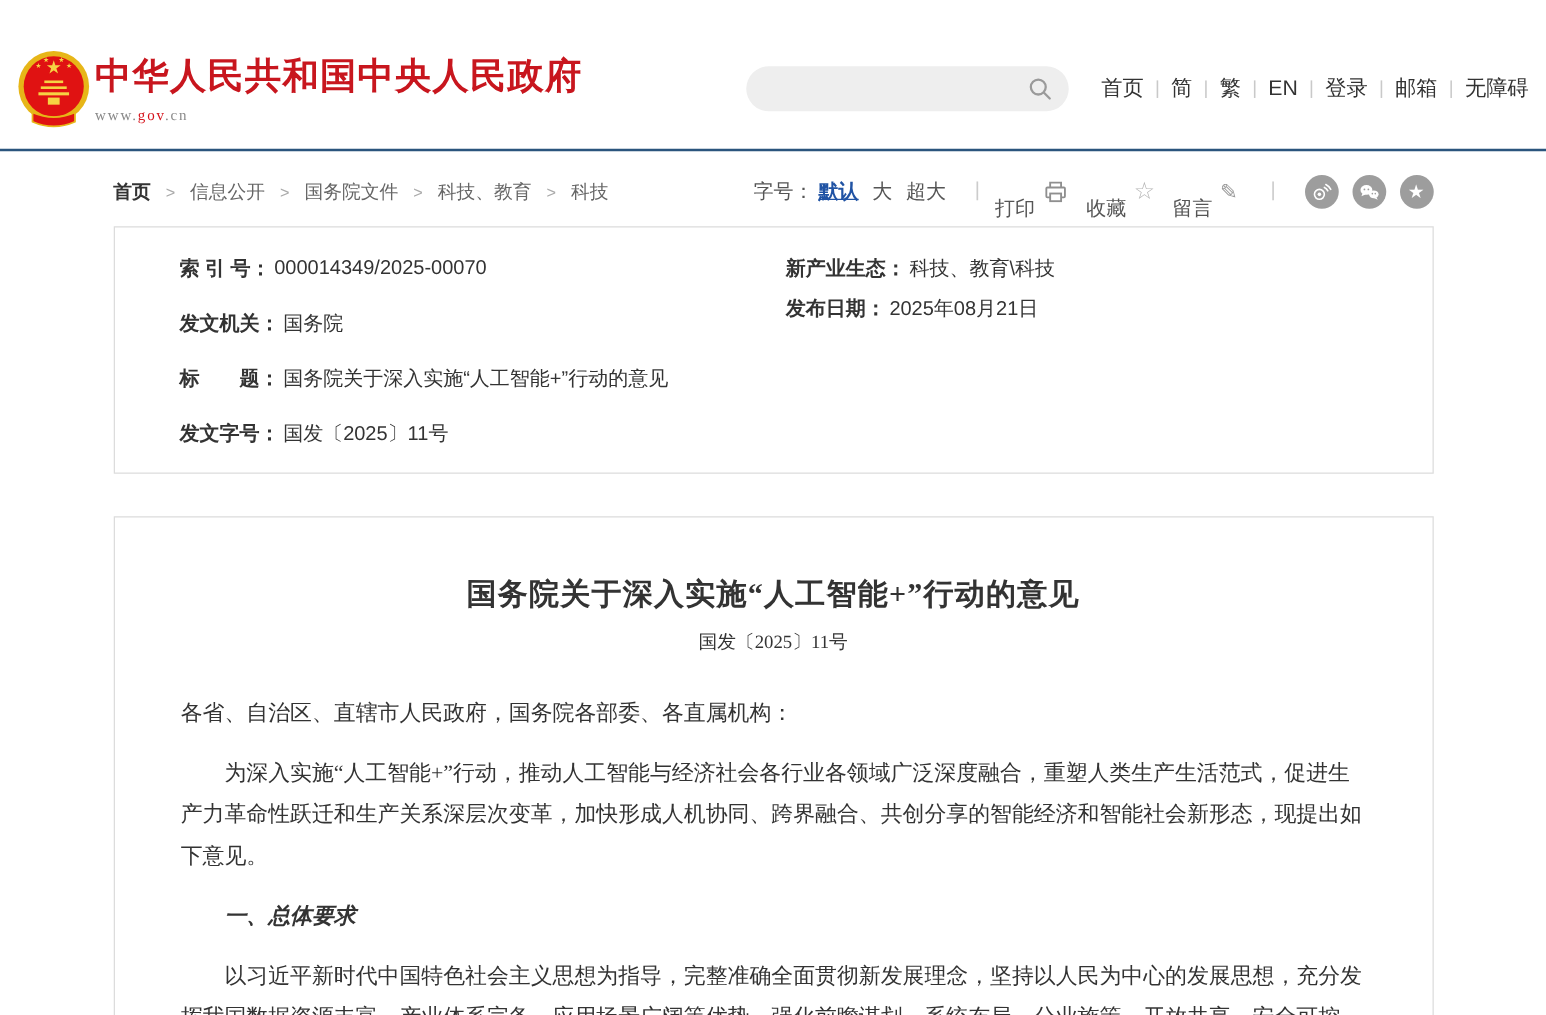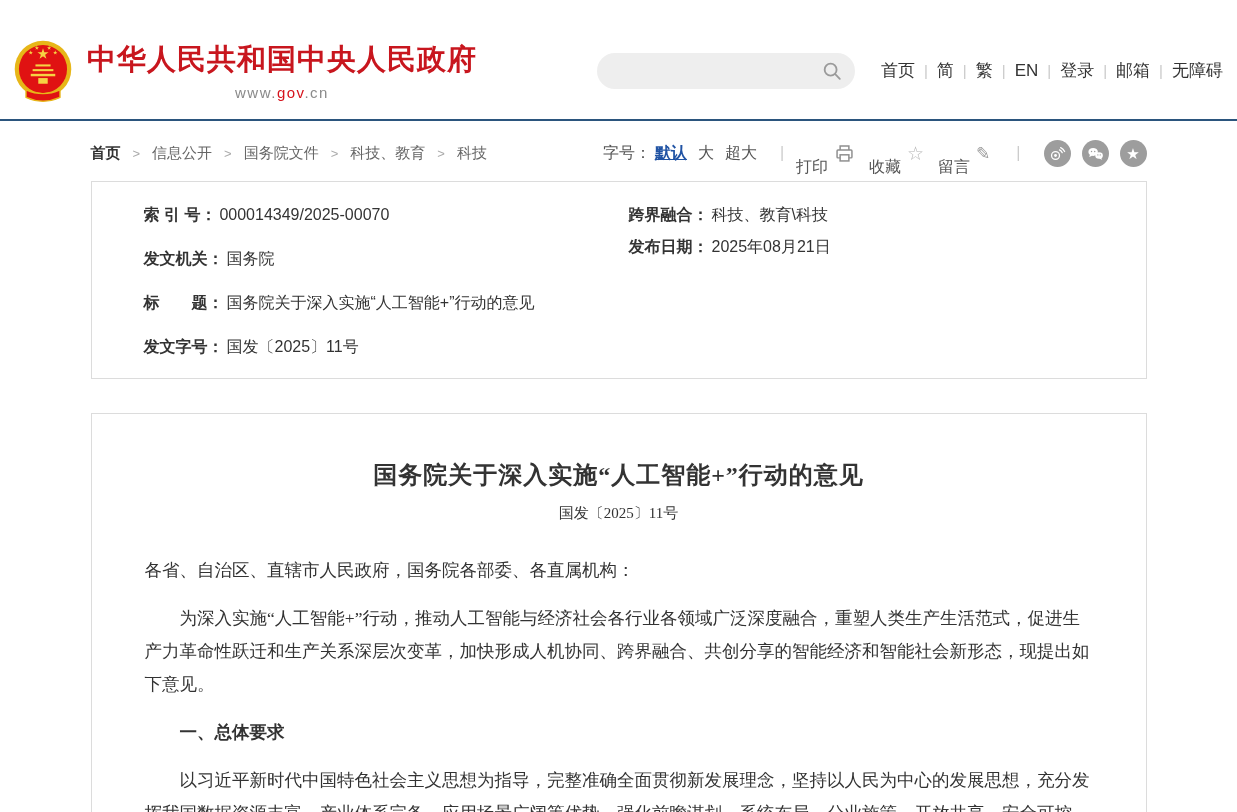--- a/index.html
+++ b/index.html
@@ -10,23 +10,23 @@
   }
 
   
   .header {
     height: 121px; border-bottom: 2px solid #2b557d;
     display: flex; justify-content: space-between; align-items: center;
     padding: 22px 14px 0 12px;
   }
   .header-left { display: flex; align-items: center; }
   .emblem svg { width: 62px; height: 66px; display: block; }
-  .site-ident { margin-left: 13px; text-align: center; }
+  .site-ident { margin-left: 2px; }
   .site-title { font-size: 29px; font-weight: bold; color: #c8161e; letter-spacing: 1px; }
-  .site-url { font-size: 15px; color: #8a8a8a; margin-top: 4px; letter-spacing: 1.5px; }
+  .site-url { font-size: 12px; color: #8a8a8a; margin-top: 4px; letter-spacing: 1.5px; font-family: Liberation Serif, serif; }
   .site-url .hl { color: #d6131c; }
 
   .header-right { display: flex; align-items: center; }
   .searchbox {
     width: 258px; height: 36px; background: #eee; border-radius: 18px;
     display: flex; align-items: center; padding: 0 12px 0 18px;
   }
   .searchbox input { flex: 1; border: 0; background: transparent; outline: none; font-size: 15px; min-width: 0; }
   .search-icon svg { width: 22px; height: 22px; display: block; }
   .top-nav { display: flex; align-items: center; margin-left: 26px; font-size: 17px; }
@@ -77,21 +77,21 @@
   .doc-number {
     font-family: "Liberation Serif", "DejaVu Serif", serif;
     font-size: 15px; text-align: center; color: #333; margin-top: 13px;
   }
   .doc-body {
     margin-top: 31px; font-family: "Liberation Serif", "DejaVu Serif", serif;
     font-size: 17.5px; color: #333;
   }
   .para { margin: 15px; line-height: 33px; }
   .para.indent { text-indent: 2em; }
-  .para.bold { font-weight: bold; }
+  .para.bold { font-weight: bold; font-style: italic; }
 </style>
 </head>
 <body>
 
 <div class="header">
   <div class="header-left">
     <div class="emblem">
       <svg viewBox="0 0 64 70">
         <circle cx="32" cy="33" r="30" fill="#E7B618"></circle>
         <circle cx="32" cy="33" r="25.5" fill="#E01212"></circle>
@@ -228,21 +228,21 @@
           <span class="meta-label">标　　题：</span>
           <span class="meta-value">国务院关于深入实施“人工智能+”行动的意见</span>
         </div>
         <div class="meta-row">
           <span class="meta-label">发文字号：</span>
           <span class="meta-value">国发〔2025〕11号</span>
         </div>
       </div>
     <div class="meta-col right" id="meta-right">
         <div class="meta-row">
-          <span class="meta-label">跨界融合：</span>
+          <span class="meta-label">新产业生态：</span>
           <span class="meta-value">科技、教育\科技</span>
         </div>
         <div class="meta-row">
           <span class="meta-label">发布日期：</span>
           <span class="meta-value">2025年08月21日</span>
         </div>
         <div class="meta-row">
           <span class="meta-label"></span>
           <span class="meta-value"></span>
         </div>

